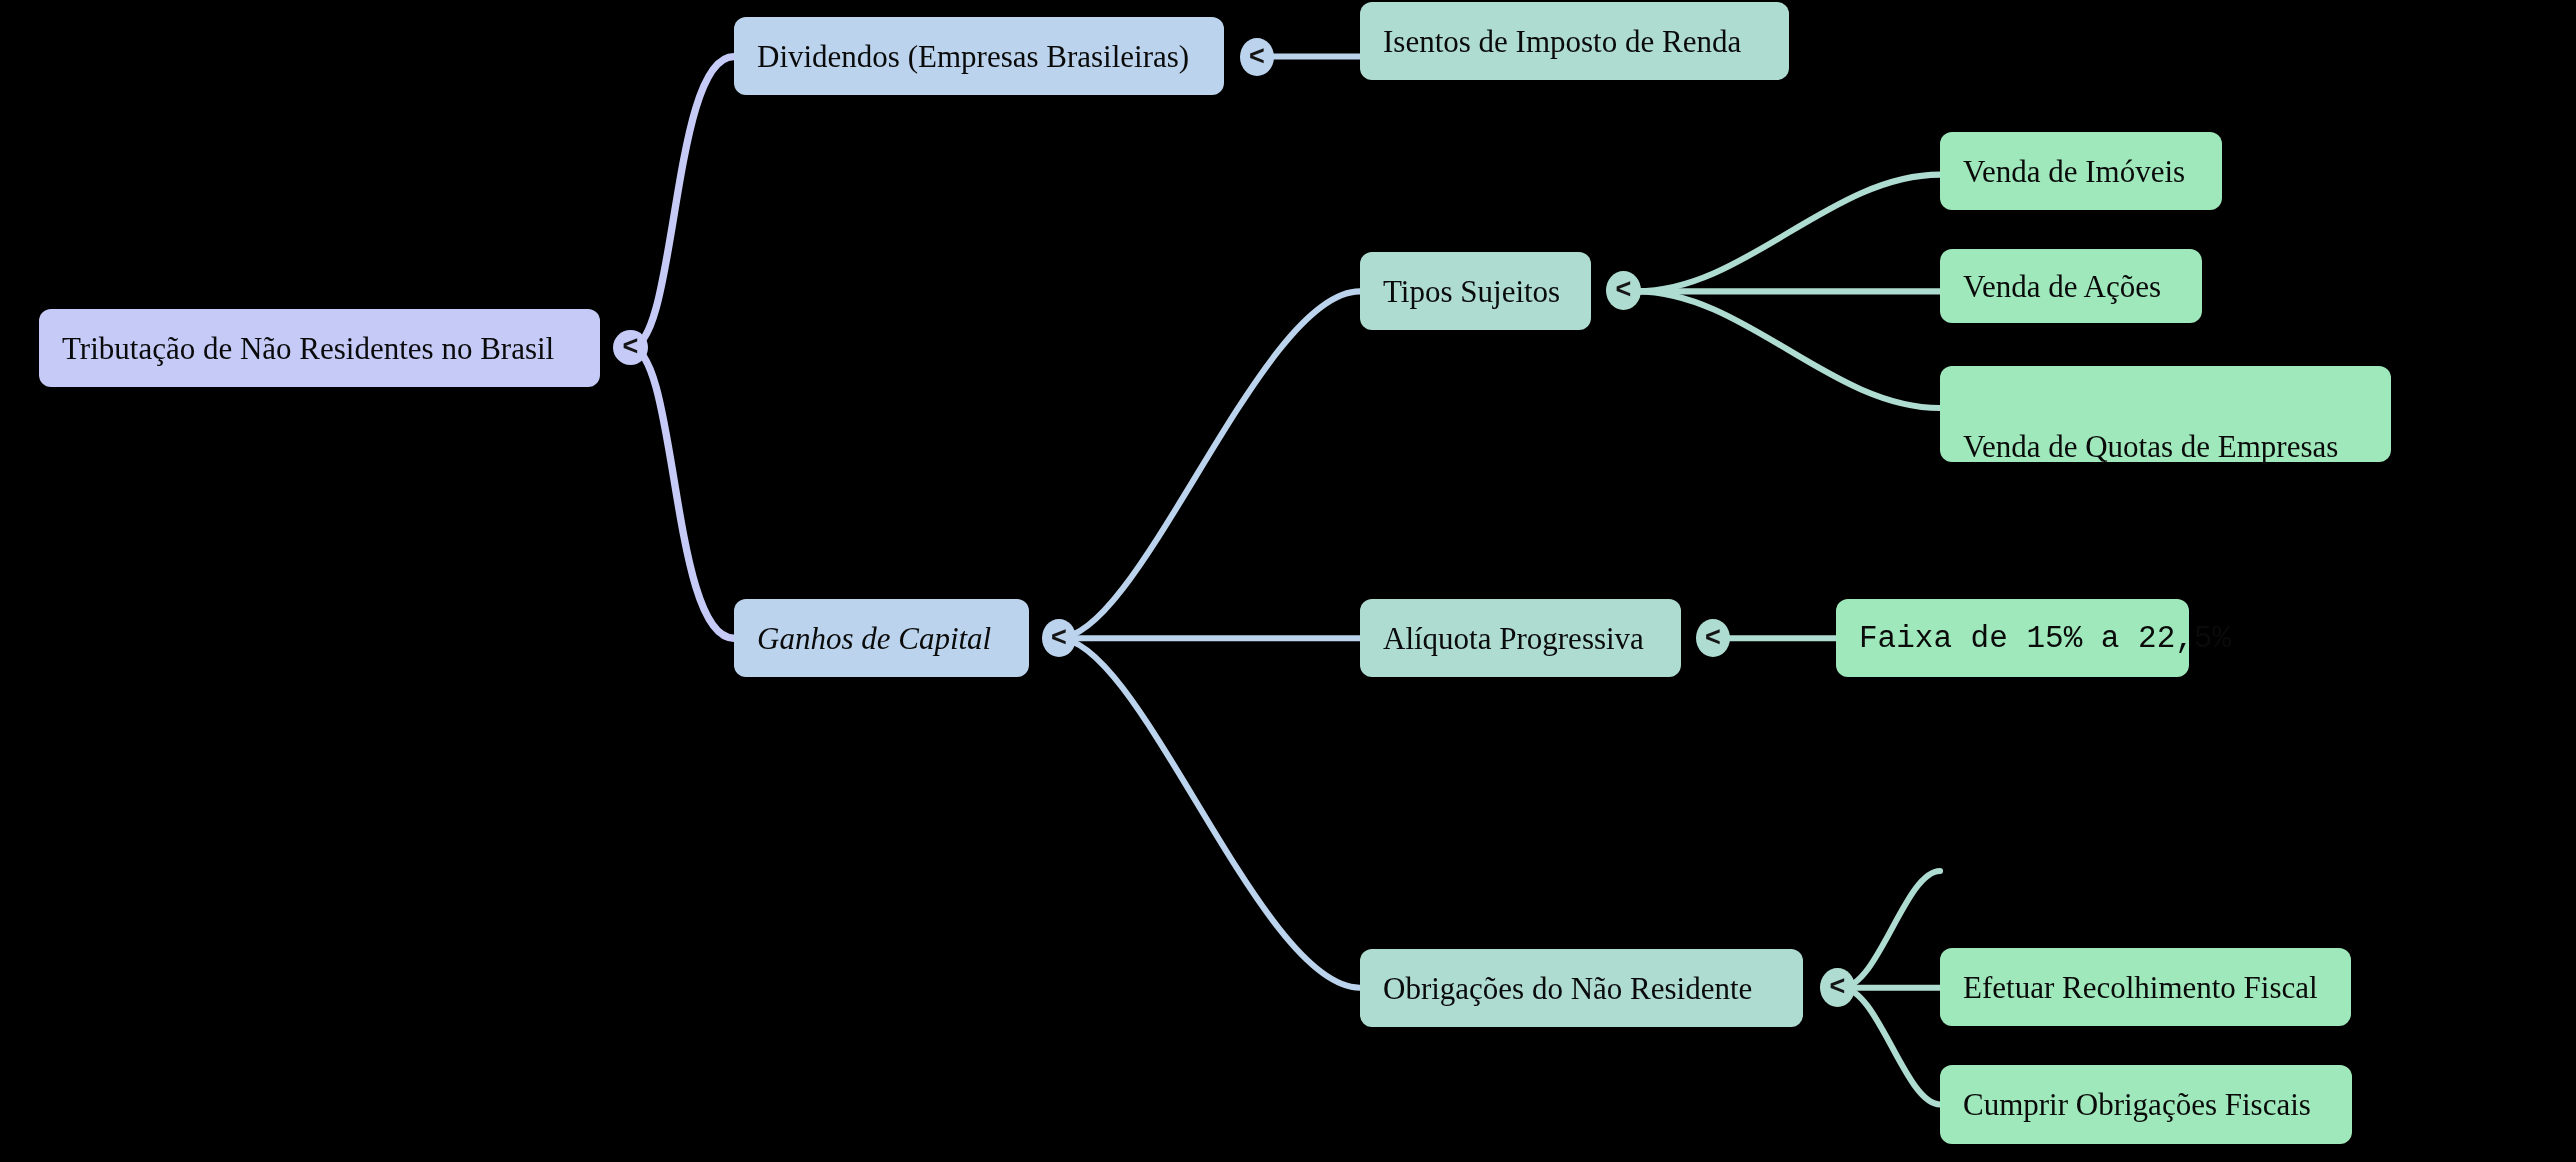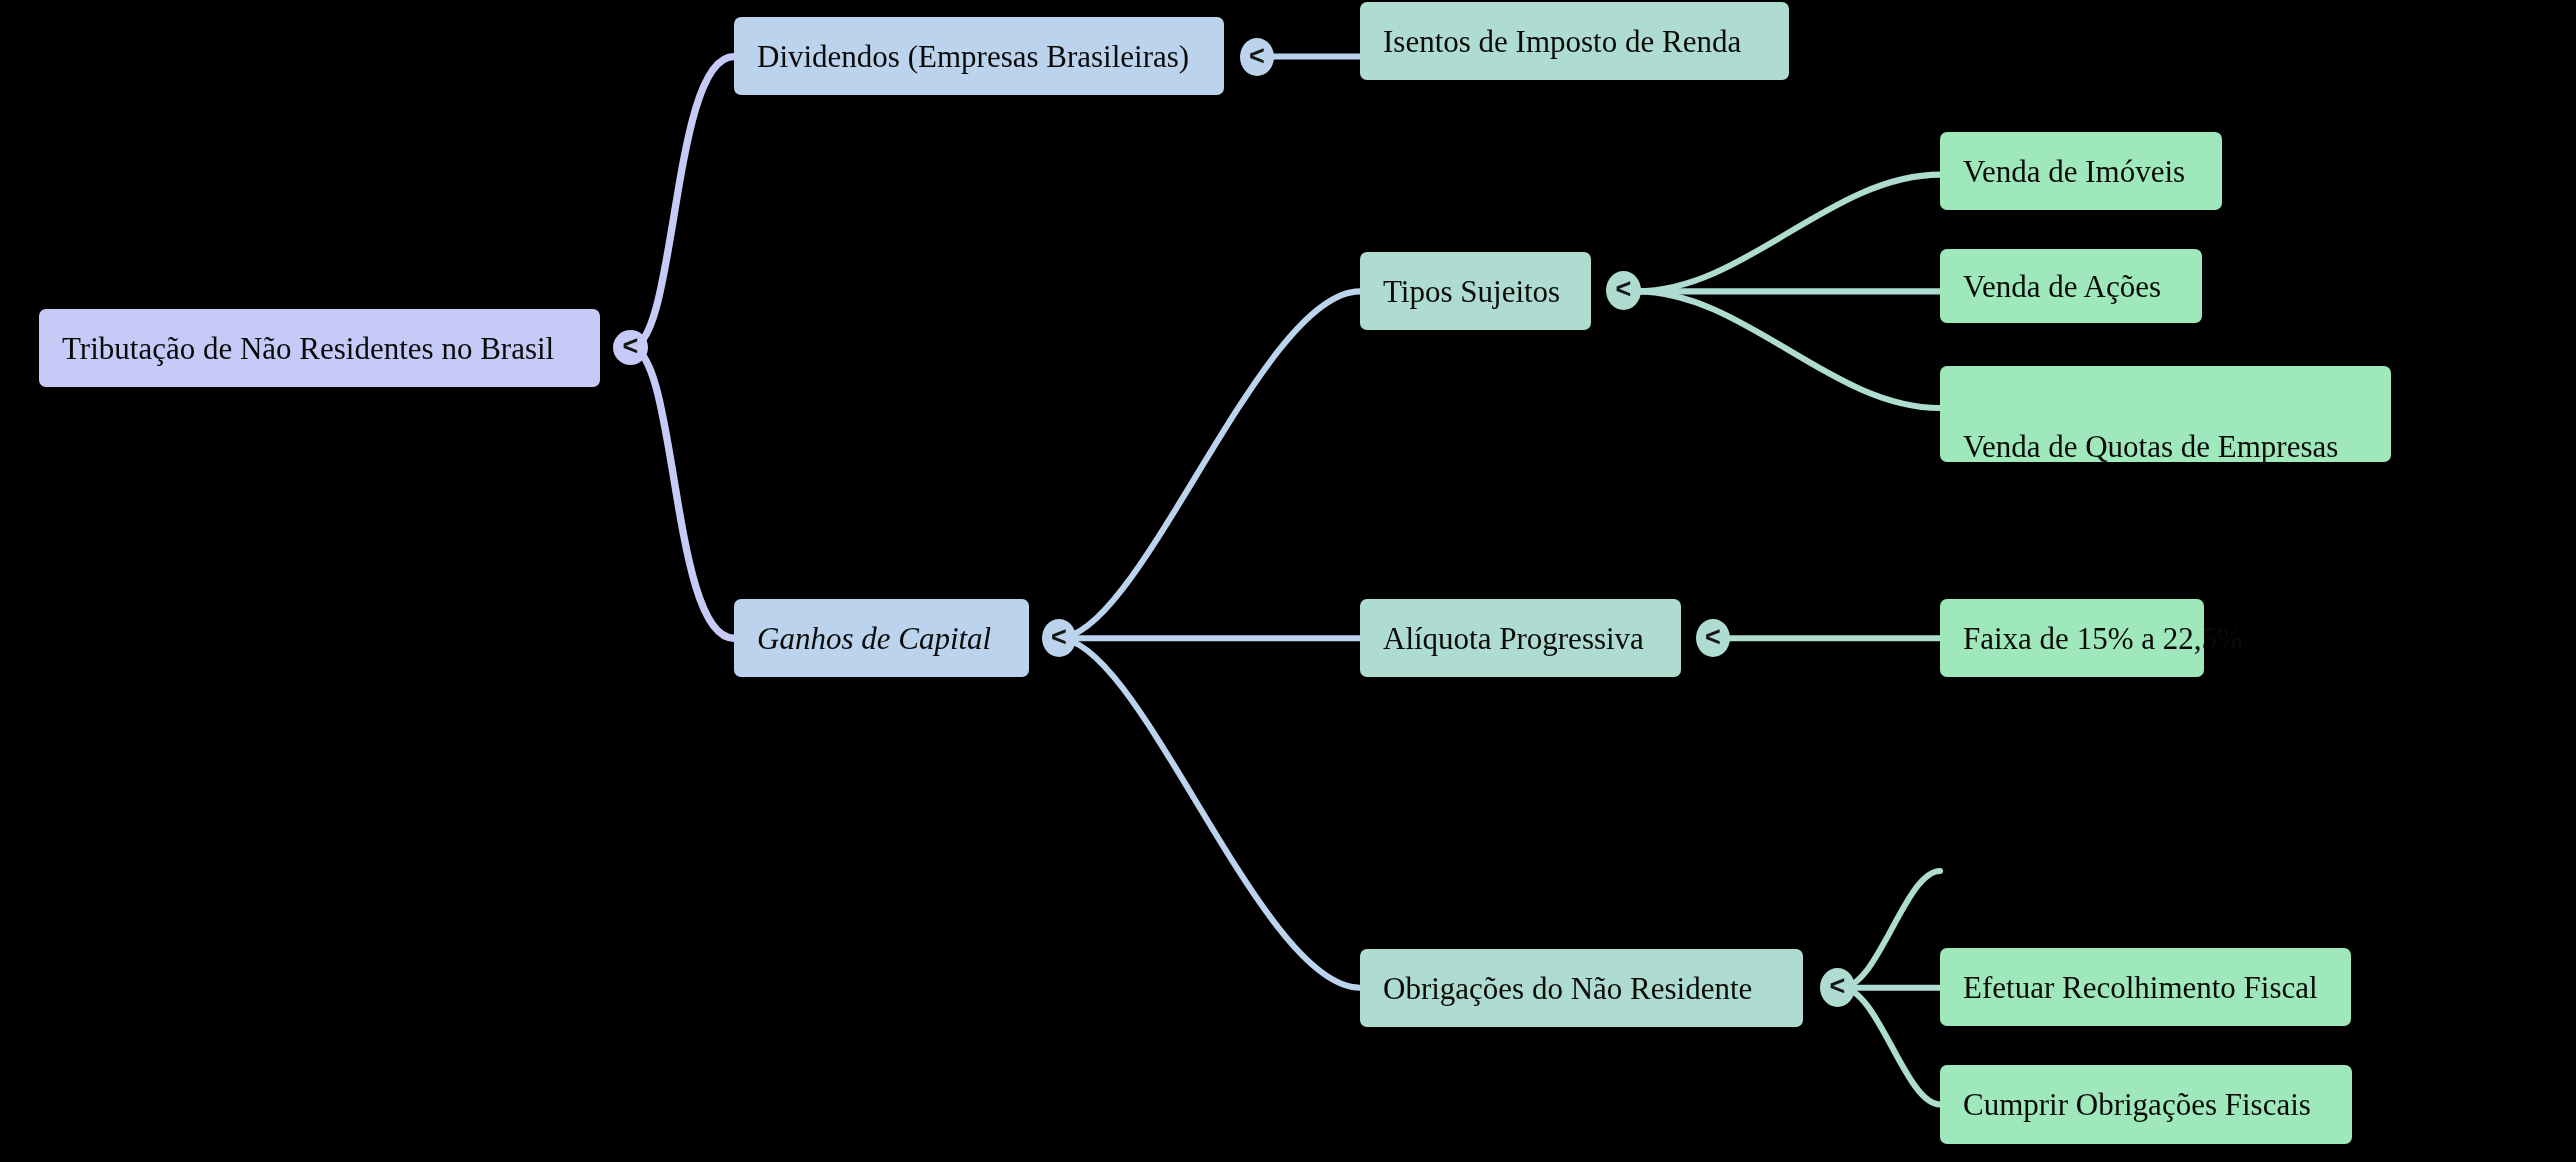--- a/index.html
+++ b/index.html
@@ -10,21 +10,21 @@
     overflow:hidden;
     position:relative;
   }
   #stage{position:absolute;left:0;top:0;width:2576px;height:1163px;background:#000000;}
   #edges{position:absolute;left:0;top:0;width:2576px;height:1163px;}
   .node{
     position:absolute;
     box-sizing:border-box;
     display:flex;
     align-items:center;
-    border-radius:7px;
+    border-radius:12px;
     color:#0a0a0a;
     white-space:nowrap;
     padding:0 23px;
     line-height:1;
   }
   .node .lbl{display:block;}
   .node-root{ background:#C5CAF7; font-size:31px; }
   .node-l1  { background:#BBD3EC; font-size:31px; }
   .node-l2  { background:#AEDCD0; font-size:31px; }
   .node-l3  { background:#9EE8BB; font-size:31px; }
@@ -120,21 +120,21 @@
     <span class="lbl">Venda de Quotas de Empresas</span>
   </div>
 
   <div class="node node-l2" style="left:1360px; top:599px; width:321px; height:78px;align-items:center;">
     <span class="lbl">Alíquota Progressiva</span>
   </div>
   <div class="toggle tg-l2" style="left:1696px; top:619px; width:34px; height:38px;">
     <span class="tg-chev">&lt;</span>
   </div>
 
-  <div class="node node-l3" style="left:1940px; top:599px; width:264px; height:78px;">
+  <div class="node node-l3" style="left:1836px; top:599px; width:353px; height:78px;font-family:Liberation Mono, monospace;">
     <span class="lbl">Faixa de 15% a 22,5%</span>
   </div>
 
   <div class="node node-l2" style="left:1360px; top:949px; width:443px; height:78px;">
     <span class="lbl">Obrigações do Não Residente</span>
   </div>
   <div class="toggle tg-l2" style="left:1820px; top:968px; width:35px; height:39px;">
     <span class="tg-chev">&lt;</span>
   </div>
 

